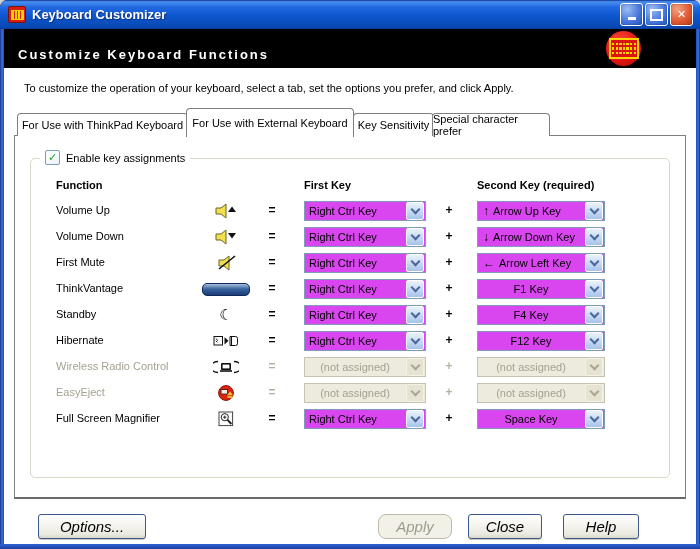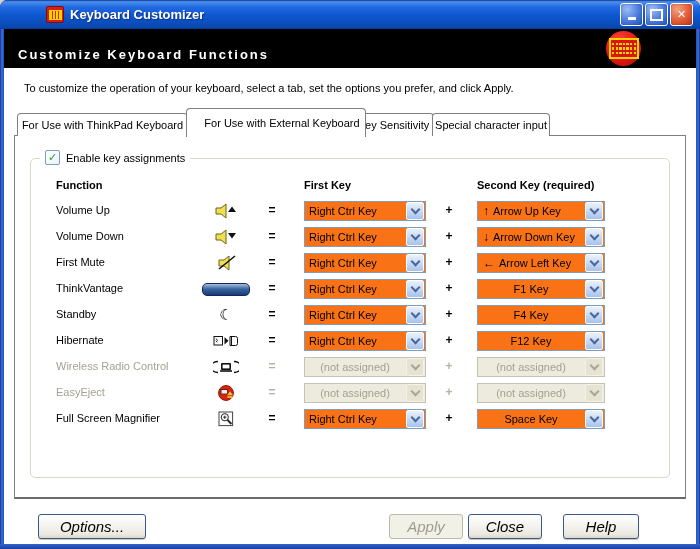--- a/index.html
+++ b/index.html
@@ -6,21 +6,21 @@
   .window{position:relative;width:700px;height:549px;background:#fff;overflow:hidden;
           border-radius:7px 7px 0 0;box-shadow:0 0 0 1px #0f2a7a inset;}
   
   .frame{position:absolute;background:linear-gradient(90deg,#16307e,#3a6fe0 45%,#1d4fb8);z-index:40;}
   .frame.left{left:0;top:28px;bottom:0;width:4px;}
   .frame.right{right:0;top:28px;bottom:0;width:4px;background:linear-gradient(90deg,#1d4fb8,#3a6fe0 55%,#16307e);}
   .frame.bottom{left:0;right:0;bottom:0;height:5px;background:linear-gradient(180deg,#2f63d6,#1a3f9e);}
   
   .titlebar{position:absolute;left:0;top:0;right:0;height:29px;z-index:50;
     background:linear-gradient(180deg,#0f318c 0%,#4a90f0 6%,#2168e2 25%,#0d56cd 55%,#0a49b4 92%,#0a3d9a 100%);
-    border-radius:7px 7px 0 0;display:flex;align-items:center;padding-left:38px;}
+    border-radius:7px 7px 0 0;display:flex;align-items:center;}
   .title-icon{width:16px;height:15px;margin:0 6px 0 8px;background:#d81e12;border:1px solid #7c0f08;
     border-radius:2px;display:flex;align-items:center;justify-content:center;}
   .title-icon .kb{width:11px;height:8px;border:1px solid #ffd400;
     background:repeating-linear-gradient(90deg,#ffd400 0 2px,#d81e12 2px 3px);}
   .title-text{color:#fff;font-weight:bold;font-size:13px;text-shadow:1px 1px 1px #12307c;flex:1;}
   .win-btns{display:flex;gap:2px;margin-right:7px;}
   .wbtn{width:21px;height:21px;border:1px solid #fff;border-radius:3px;display:flex;align-items:center;
     justify-content:center;color:#fff;font-size:11px;font-weight:bold;
     background:radial-gradient(circle at 30% 25%,#9cbdf3 0%,#4b79dd 55%,#2150b8 100%);box-shadow:0 0 1px #123 inset;}
   .wbtn.close{background:radial-gradient(circle at 30% 25%,#f0a183 0%,#e25b35 55%,#b33518 100%);}
@@ -32,38 +32,38 @@
   .badge{position:absolute;right:56px;top:2px;width:35px;height:35px;border-radius:50%;
     background:radial-gradient(circle at 38% 32%,#ff4a3a,#dc1410 60%,#a80c08);display:flex;align-items:center;justify-content:center;}
   .badge .kb-outer{width:24px;height:15px;border:2px solid #ffd400;background:#dc1410;
     display:flex;flex-direction:column;justify-content:space-evenly;padding:1px;}
   .badge .kb-row{height:2.6px;background:repeating-linear-gradient(90deg,#ffd400 0 2.4px,#dc1410 2.4px 3.6px);}
   
   .instruction{position:absolute;left:12px;top:82px;font-size:11px;color:#000;z-index:10;margin-left:12px;}
   
   .tab{position:absolute;top:113px;height:22px;background:#fff;border:1px solid #7f7f7f;border-bottom:none;
     border-radius:4px 4px 0 0;font-size:11px;display:flex;align-items:center;justify-content:center;z-index:2;color:#000;}
-  .tab.active{top:108px;height:28px;z-index:4;padding-left:12px;}
+  .tab.active{top:108px;height:28px;z-index:4;}
   .tab-panel{position:absolute;left:14px;top:135px;width:670px;height:361px;background:#fff;
     border:1px solid #7f7f7f;border-bottom:2px solid #6a6a6a;z-index:1;}
   
   .groupbox{position:absolute;left:30px;top:158px;width:638px;height:318px;border:1px solid #d9d9c8;border-radius:5px;z-index:2;}
   .cbrow{position:absolute;left:40px;top:150px;z-index:5;background:#fff;padding:0 5px;display:flex;align-items:center;gap:6px;}
   .cb{width:13px;height:13px;border:1px solid #7b9ebd;border-radius:2px;
     background:linear-gradient(135deg,#fefefe,#edf3fa);display:flex;align-items:center;justify-content:center;
     color:#21a121;font-size:11px;font-weight:bold;line-height:1;}
   .cblabel{font-size:11px;color:#000;}
   .colhdr{position:absolute;top:179px;font-size:11px;font-weight:bold;color:#000;z-index:5;}
   
   .frow{position:absolute;left:30px;width:645px;height:26px;z-index:5;}
   .flabel{position:absolute;left:26px;top:6px;font-size:11px;color:#000;white-space:nowrap;}
   .ficon{position:absolute;left:158px;top:0;width:76px;height:26px;display:flex;align-items:center;justify-content:center;}
   .feq{position:absolute;left:234px;top:5px;width:16px;text-align:center;font-size:12px;font-weight:bold;color:#000;}
   .fplus{position:absolute;left:410px;top:5px;width:18px;text-align:center;font-size:12px;font-weight:bold;color:#000;}
-  .combo{position:absolute;top:3px;height:20px;background:#f97316;border:1px solid #7f9db9;
+  .combo{position:absolute;top:3px;height:20px;background:#d946ef;border:1px solid #7f9db9;
     display:flex;align-items:center;box-sizing:border-box;cursor:default;}
   .combo.first{left:274px;width:122px;}
   .combo.second{left:447px;width:128px;}
   .combo-text{flex:1;font-size:11px;color:#000;padding-left:4px;white-space:nowrap;overflow:hidden;}
   .combo.ctr .combo-text{text-align:center;padding-left:0;}
   .combo .glyph{font-size:12px;font-weight:bold;color:#000;padding-left:5px;line-height:1;}
   .combo-btn{width:16px;height:16px;margin:1px;border:1px solid #fff;border-radius:2px;
     background:linear-gradient(180deg,#eaf1fb 0%,#cdddf5 45%,#a6c2ec 100%);
     display:flex;align-items:center;justify-content:center;}
   .chev{width:5px;height:5px;border-right:2px solid #4a679c;border-bottom:2px solid #4a679c;
@@ -129,21 +129,21 @@
   <div class="tab" style="left:17px;width:169px;">
       <span>For Use with ThinkPad Keyboard</span>
     </div>
   <div class="tab active" style="left:186px;width:166px;">
       <span>For Use with External Keyboard</span>
     </div>
   <div class="tab" style="left:353px;width:79px;">
       <span>Key Sensitivity</span>
     </div>
   <div class="tab" style="left:432px;width:116px;">
-      <span>Special character input</span>
+      <span>Special character prefer</span>
     </div>
 
   <div class="tab-panel"></div>
   <div class="groupbox"></div>
 
   <div class="cbrow">
     <span class="cb">✓</span>
     <span class="cblabel">Enable key assignments</span>
   </div>
 
@@ -368,17 +368,17 @@
     <span class="fplus">+</span>
     <div class="combo second ctr">
       <span class="combo-text">Space Key</span>
       <span class="combo-btn">
           <i class="chev"></i>
         </span>
     </div>
   </div>
 
   <div class="btn" style="left:38px;width:106px;">Options...</div>
-  <div class="btn disabled" style="left:389px;width:72px;">Apply</div>
+  <div class="btn disabled" style="left:378px;width:72px;border-radius:8px;">Apply</div>
   <div class="btn" style="left:563px;width:74px;">Help</div>
   <div class="btn" style="left:468px;width:72px;">Close</div>
 
 </div>
 
 </body></html>

